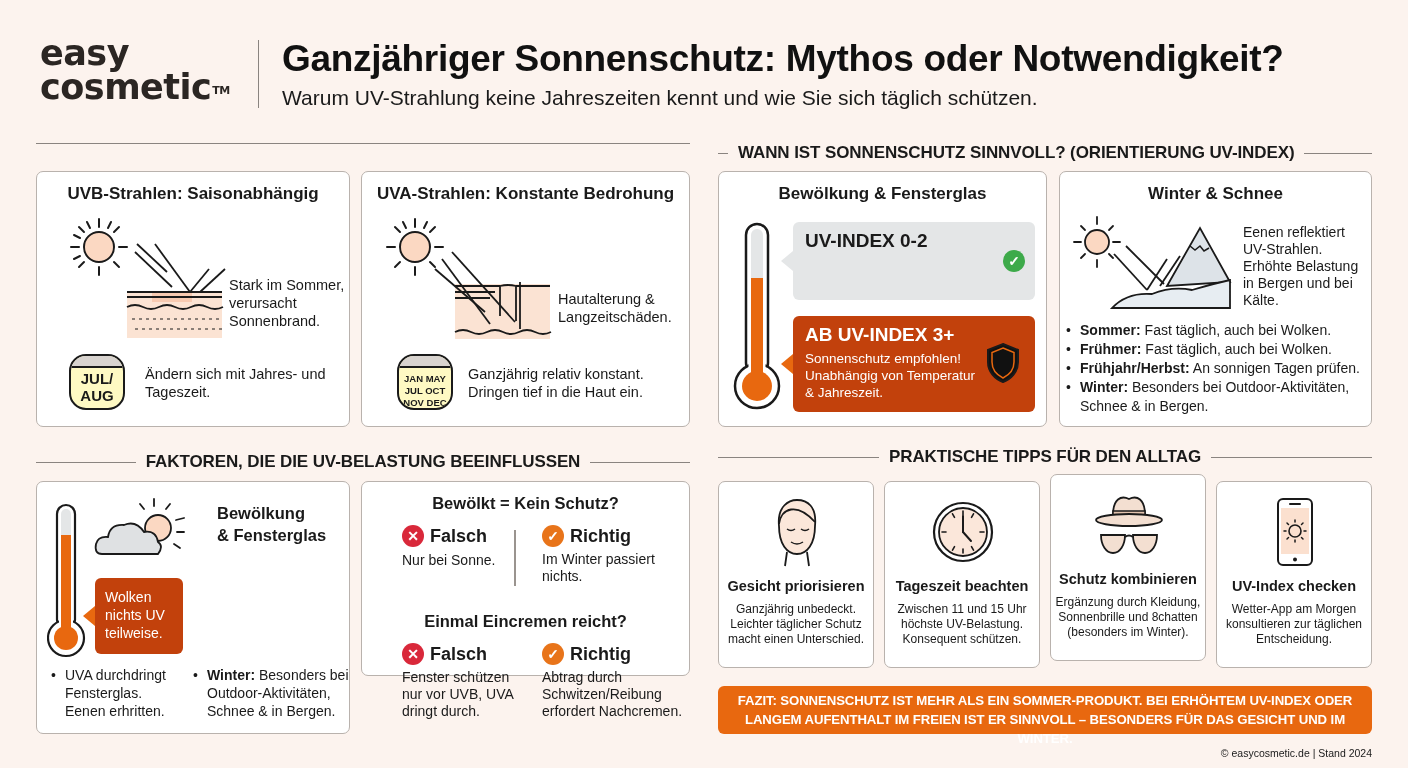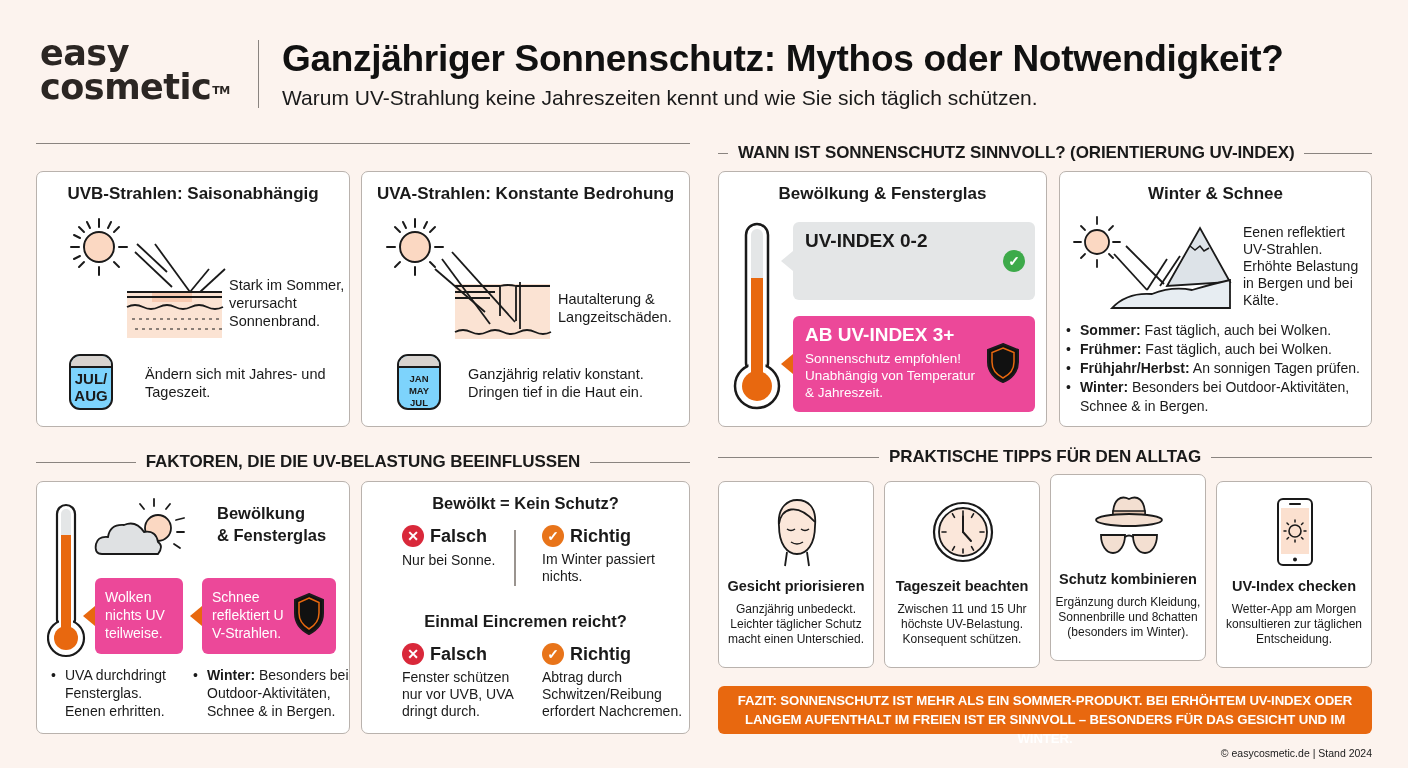--- a/index.html
+++ b/index.html
@@ -22,26 +22,26 @@
   
   .sec-head { display: flex; align-items: center; font-weight: 700; font-size: 17px; color: #1a1a1a; letter-spacing: -0.1px; }
   .sec-head .line { height: 1px; background: #8a8480; flex: 1; }
   .sec-head .txt { white-space: nowrap; padding: 0 10px; }
 
   
   .card { background: #fff; border: 1.5px solid #b9b2ad; border-radius: 7px; }
   .card-title { position: absolute; left: 0; right: 0; text-align: center; font-weight: 700; font-size: 17px; }
   .txt15 { font-size: 14.5px; line-height: 18px; color: #1a1a1a; }
 
-  .cal { position: absolute; width: 44px; height: 56px; border: 2px solid #1a1a1a; border-radius: 11px; background: #7dd3fc; overflow: hidden; }
+  .cal { position: absolute; width: 56px; height: 56px; border: 2px solid #1a1a1a; border-radius: 17px; background: #fef9c3; overflow: hidden; }
   .cal .top { height: 12px; background: #d8d3cf; border-bottom: 2px solid #1a1a1a; }
   .cal .lbl { text-align: center; font-weight: 700; color: #1a1a1a; }
 
   .bubble-grey { background: #e4e6e7; border-radius: 6px; }
-  .bubble-orange { background: #ec4899; border-radius: 6px; color: #fff; }
+  .bubble-orange { background: #c2410c; border-radius: 6px; color: #fff; }
   .bubble-grey::before, .bubble-orange::before {
     content: ""; position: absolute; left: -12px; top: 50%; margin-top: -10px;
     border-top: 10px solid transparent; border-bottom: 10px solid transparent;
   }
   .bubble-grey::before { border-right: 12px solid #e4e6e7; }
   .bubble-orange::before { border-right: 12px solid #e8680f; }
 
   .tip-title { position: absolute; left: 0; right: 0; text-align: center; font-weight: 700; font-size: 14.5px; }
   .tip-text { position: absolute; left: 4px; right: 4px; text-align: center; font-size: 12px; line-height: 15px; color: #1a1a1a; }
 
@@ -279,46 +279,37 @@
   </svg>
   <div class="abs" style="left:180px; top:20px; font-weight:700; font-size:16.5px; line-height:22px;">
     <div>Bewölkung</div>
     <div>&amp; Fensterglas</div>
   </div>
   <div class="abs bubble-orange" style="left:58px; top:96px; width:88px; height:76px; padding:10px 0 0 10px; font-size:14px; line-height:18px;">
     <div>Wolken</div>
     <div>nichts UV</div>
     <div>teilweise.</div>
   </div>
-  <div class="abs bubble-orange" style="left:165px; top:96px; width:134px; height:76px; padding:10px 0 0 10px; font-size:14px; line-height:18px;">
-    <div>Schnee</div>
-    <div>reflektiert U</div>
-    <div>V-Strahlen.</div>
-    <svg class="abs" style="right:10px; top:14px;" width="34" height="44" viewBox="0 0 34 44">
-      <path d="M17 2 L31 8 V21 C31 31 25 38 17 42 C9 38 3 31 3 21 V8 Z" fill="#111" stroke="#1a1a1a" stroke-width="2"></path>
-      <path d="M17 6 L27 10.5 V21 C27 29 22 34 17 37 C12 34 7 29 7 21 V10.5 Z" fill="none" stroke="#e8680f" stroke-width="1.5"></path>
-    </svg>
-  </div>
   <ul class="abs bul" style="left:14px; top:184px; font-size:14px; line-height:18px;">
     <li>
       <div>UVA durchdringt</div>
       <div>Fensterglas.</div>
       <div>Eenen erhritten.</div>
     </li>
   </ul>
   <ul class="abs bul" style="left:156px; top:184px; font-size:14px; line-height:18px;">
     <li>
       <div><b>Winter:</b><span> Besonders bei</span></div>
       <div>Outdoor-Aktivitäten,</div>
       <div>Schnee &amp; in Bergen.</div>
     </li>
   </ul>
 </div>
 
-<div class="abs card" style="left:361px; top:481px; width:329px; height:253px;">
+<div class="abs card" style="left:361px; top:481px; width:329px; height:195px;">
   <div class="card-title" style="top:12px; font-size:16.5px;">Bewölkt = Kein Schutz?</div>
   <div class="abs" style="left:40px; top:43px;">
     <span class="mark x">✕</span><span class="verdict">Falsch</span>
     <div class="txt15" style="margin-top:4px; font-size:14px;">Nur bei Sonne.</div>
   </div>
   <div class="abs" style="left:152px; top:48px; width:1.5px; height:56px; background:#9a948f;"></div>
   <div class="abs" style="left:180px; top:43px;">
     <span class="mark ok">✓</span><span class="verdict">Richtig</span>
     <div class="txt15" style="margin-top:4px; font-size:14px; line-height:17px;">
       <div>Im Winter passiert</div>

